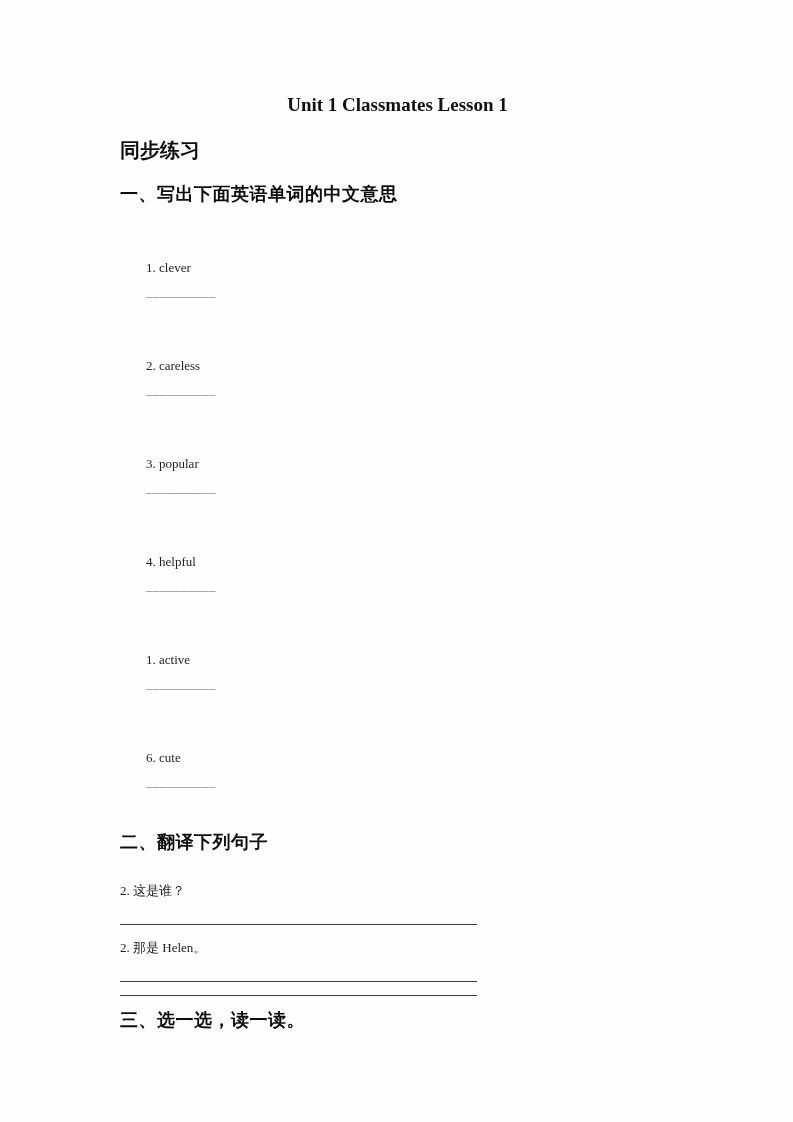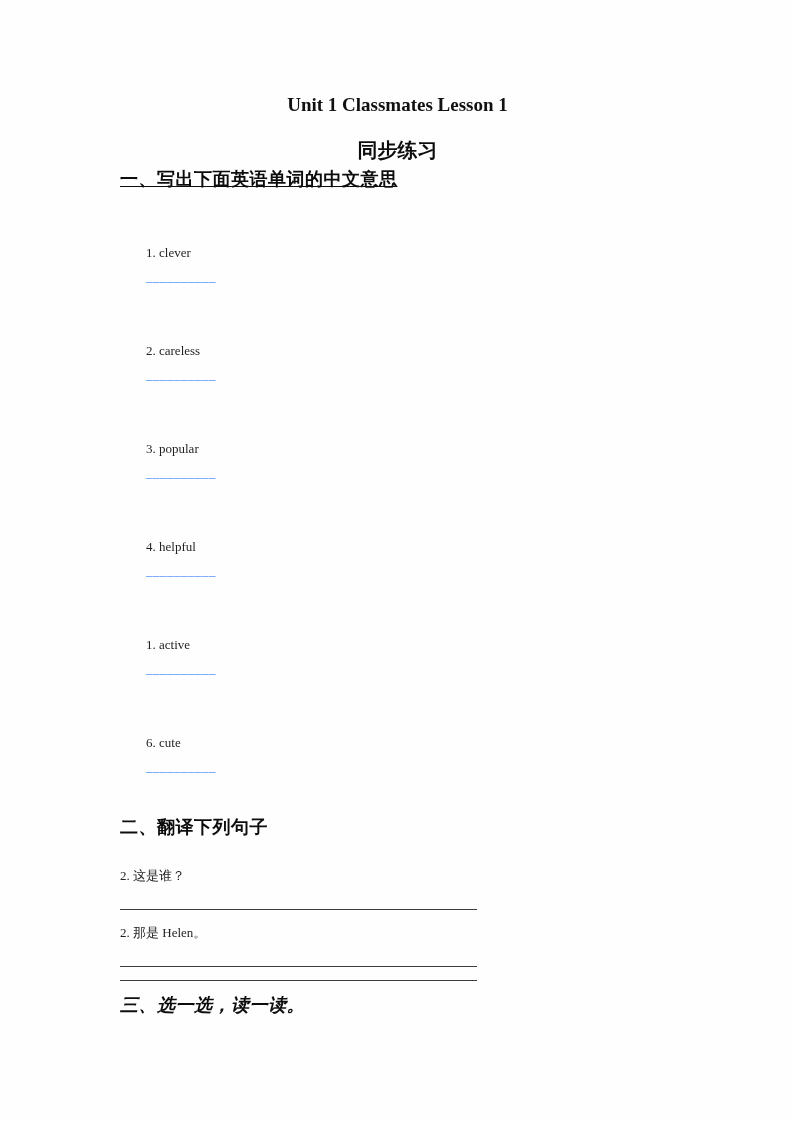--- a/index.html
+++ b/index.html
@@ -25,36 +25,36 @@
     font-weight: bold;
     text-align: center;
     color: #111111;
     font-family: "Liberation Serif", "DejaVu Serif", serif;
   }
   .doc-subtitle {
     margin: 22px 0 0 0;
     font-size: 20px;
     line-height: 24px;
     font-weight: bold;
-    text-align: center;
+    text-align: left;
     color: #0d0d0d;
     font-family: "Liberation Sans", "DejaVu Sans", sans-serif;
   }
   .sec-heading {
     margin: 0;
     font-size: 18px;
     line-height: 23px;
     font-weight: bold;
     color: #0d0d0d;
     font-family: "Liberation Sans", "DejaVu Sans", sans-serif;
     letter-spacing: 0.5px;
   }
-  .h-sec1 { margin-top: 6px; text-decoration: underline; }
+  .h-sec1 { margin-top: 21px; }
   .h-sec2 { margin-top: 12px; }
-  .h-sec3 { margin-top: 5px; font-style: italic; }
+  .h-sec3 { margin-top: 5px; }
 
   
   .word-list { margin-top: 25px; }
   .word-row {
     font-size: 13px;
     line-height: 24.5px;
     white-space: pre;
   }
   .word-label {
     display: inline-block;

